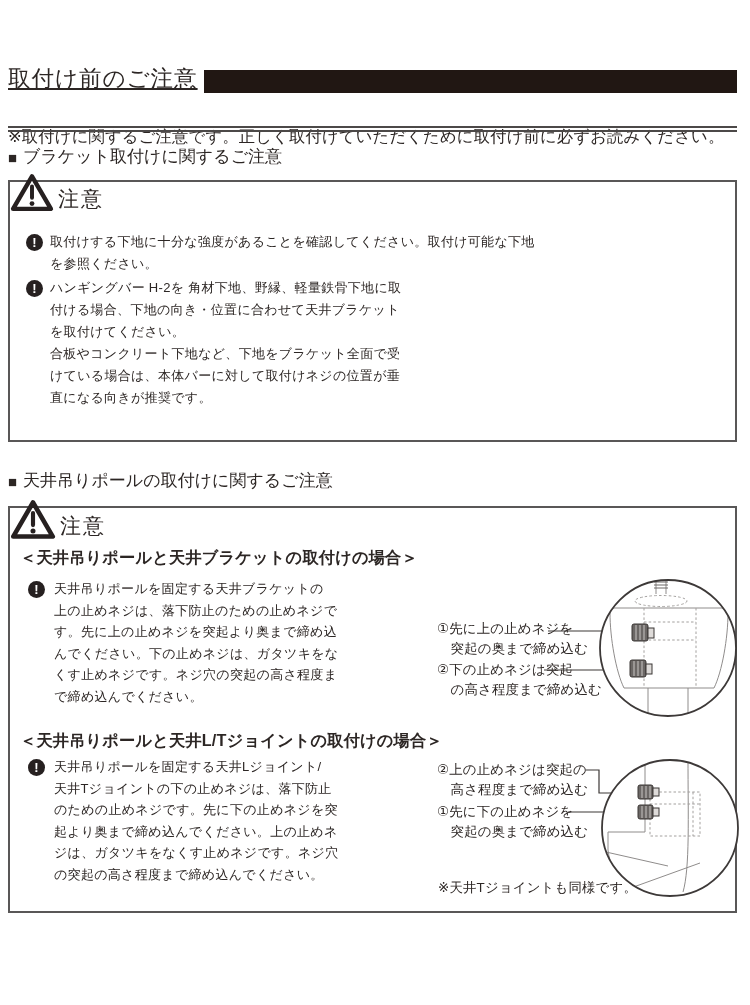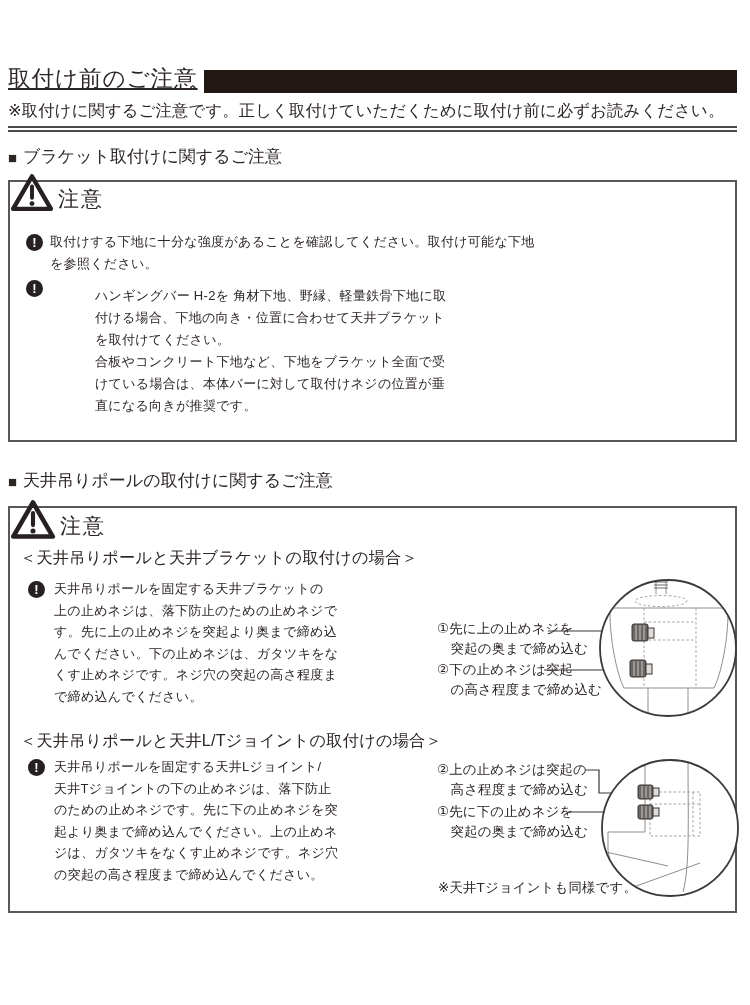--- a/index.html
+++ b/index.html
@@ -3,33 +3,33 @@
 <meta charset="utf-8">
 <style>
   html,body{margin:0;padding:0;background:#ffffff;}
   .page{
     position:relative;width:750px;height:1005px;background:#ffffff;overflow:hidden;
     font-family:"Liberation Sans","DejaVu Sans",sans-serif;color:#2c2624;
   }
   .abs{position:absolute;}
   .page-title{font-size:22.5px;font-weight:500;letter-spacing:1px;white-space:nowrap;text-decoration:underline;}
   .title-bar{background:#211713;}
-  .intro-note{font-size:16.3px;letter-spacing:0.2px;white-space:nowrap;}
+  .intro-note{font-size:16.3px;letter-spacing:0.2px;white-space:nowrap;margin-top:26px;}
   .double-rule{height:2px;border-top:2px solid #4c4948;border-bottom:2px solid #4c4948;}
   .sec-head{font-size:17px;font-weight:500;white-space:nowrap;display:flex;align-items:center;gap:6px;}
   .sec-head .sq{font-size:15px;line-height:1;position:relative;top:1px;}
   .cbox{border:2px solid #595757;background:#fff;box-sizing:border-box;}
   .caution-label{font-size:21px;font-weight:500;letter-spacing:2px;}
   .mand-icon{
     display:flex;width:17px;height:17px;border-radius:50%;background:#262020;color:#ffffff;
     align-items:center;justify-content:center;font-size:13px;font-weight:bold;line-height:1;
   }
   .body-text{font-size:13px;line-height:22px;white-space:pre-line;letter-spacing:0.3px;}
   .body-text.tight{line-height:21.5px;}
-  .case-title{font-size:16.2px;font-weight:400;white-space:nowrap;letter-spacing:0.2px;}
+  .case-title{font-size:16.2px;font-weight:700;white-space:nowrap;letter-spacing:0.2px;}
   .callout{font-size:13.4px;line-height:19.5px;white-space:pre-line;letter-spacing:0.2px;}
   .footnote{font-size:13.4px;white-space:nowrap;letter-spacing:0.2px;}
   svg{display:block;}
 </style>
 </head>
 <body>
 
 <div class="page">
 
   <div class="abs page-title" style="left:8px;top:63px;">取付け前のご注意</div>
@@ -48,21 +48,21 @@
     <line x1="50" y1="30" x2="50" y2="56" stroke="#262020" stroke-width="9" stroke-linecap="round"></line>
     <circle cx="50" cy="69" r="5.5" fill="#262020"></circle>
   </svg>
   <div class="abs caution-label" style="left:58px;top:185px;">注意</div>
 
   <div class="abs mand-icon" style="left:26px;top:234px;">!</div>
   <div class="abs body-text" style="left:50px;top:231px;width:684px;">取付けする下地に十分な強度があることを確認してください。取付け可能な下地
 を参照ください。</div>
 
   <div class="abs mand-icon" style="left:26px;top:280px;">!</div>
-  <div class="abs body-text" style="left:50px;top:285px;width:520px;margin-left:45px;">ハンギングバー H-2を 角材下地、野縁、軽量鉄骨下地に取
+  <div class="abs body-text" style="left:50px;top:277px;width:520px;">ハンギングバー H-2を 角材下地、野縁、軽量鉄骨下地に取
 付ける場合、下地の向き・位置に合わせて天井ブラケット
 を取付けてください。
 合板やコンクリート下地など、下地をブラケット全面で受
 けている場合は、本体バーに対して取付けネジの位置が垂
 直になる向きが推奨です。</div>
 
   <div class="abs sec-head" style="left:8px;top:469px;">
     <span class="sq">■</span>
     <span>天井吊りポールの取付けに関するご注意</span>
   </div>

